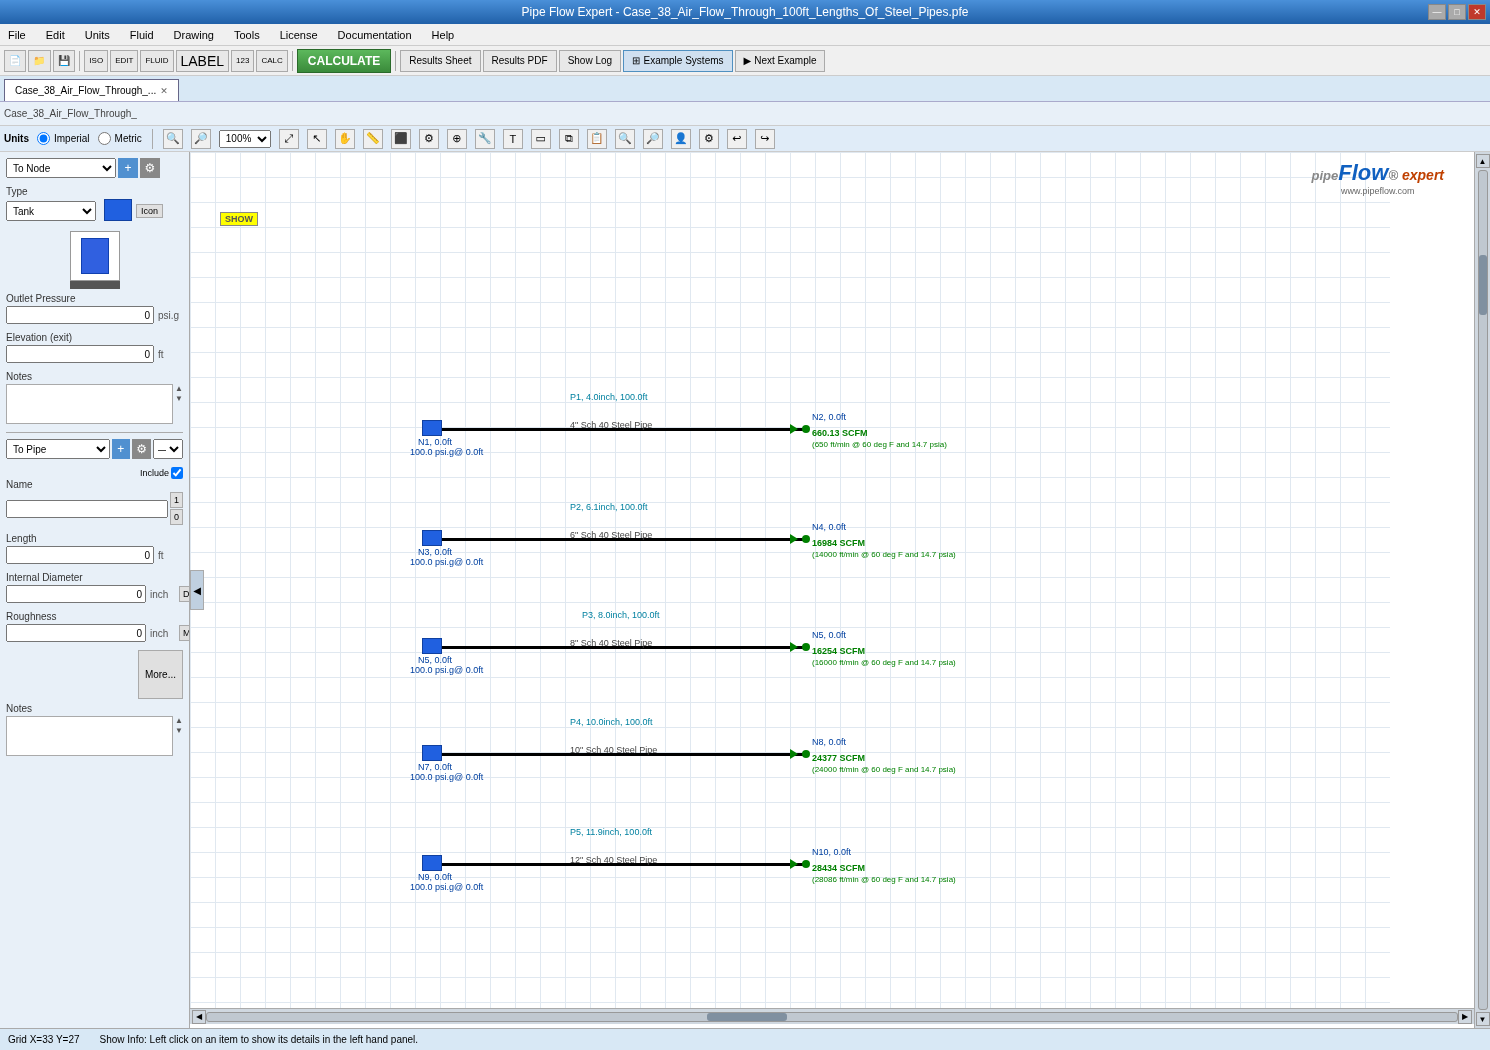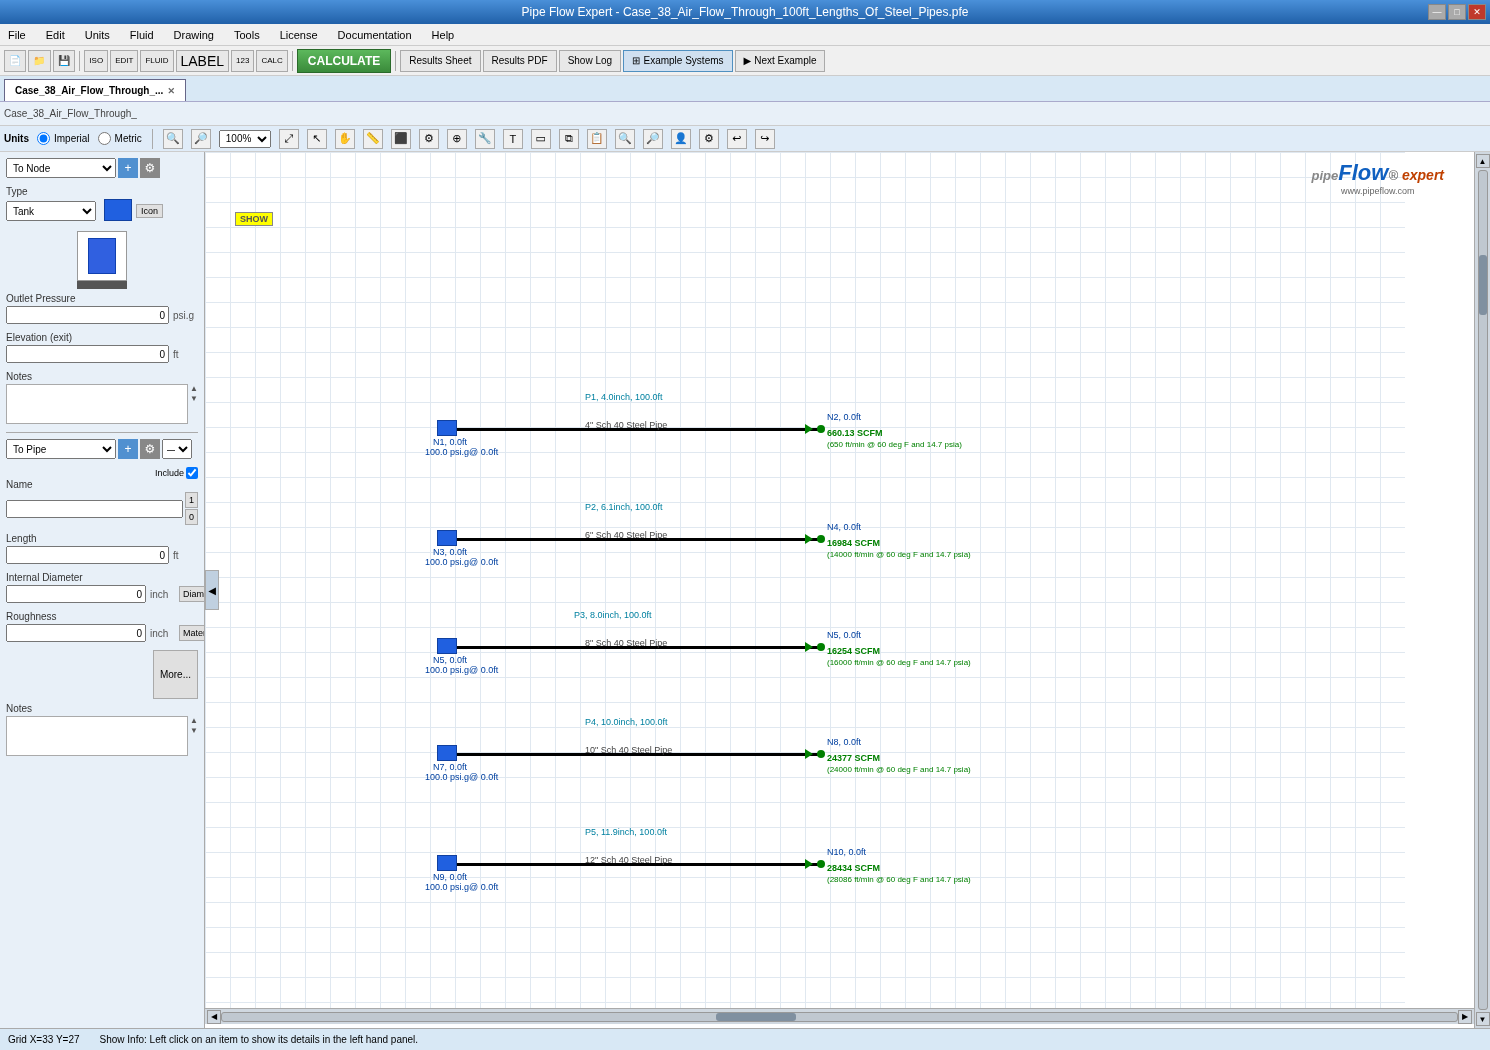--- a/index.html
+++ b/index.html
@@ -112,21 +112,20 @@
       border-bottom: none;
       padding: 3px 10px;
       cursor: pointer;
       font-size: 10px;
       display: flex; align-items: center; gap: 4px;
       height: 22px;
     }
     .tab.active {
       background: white;
       border-color: #668;
-      font-weight: bold;
     }
     .tab-close { font-size: 9px; color: #666; cursor: pointer; }
 
     
     #zone-bar {
       background: #e8f0f8;
       border-bottom: 1px solid #ccc;
       padding: 2px 4px;
       display: flex;
       align-items: center;
@@ -167,21 +166,21 @@
     }
 
     
     #main {
       display: flex;
       height: calc(1050px - 24px - 22px - 30px - 26px - 24px - 26px - 22px);
     }
 
     
     #left-panel {
-      width: 205px;
+      width: 190px;
       background: #e8f0f8;
       border-right: 1px solid #aaa;
       padding: 6px;
       overflow-y: auto;
       flex-shrink: 0;
     }
     .panel-section {
       margin-bottom: 8px;
     }
     .panel-label {
@@ -735,21 +734,21 @@
         <div class="node-label" style="left:228px;top:395px;">N3, 0.0ft</div>
         <div class="node-label" style="left:220px;top:405px;">100.0 psi.g@ 0.0ft</div>
         <div style="position:absolute;left:252px;top:386px;width:365px;height:3px;background:#000;"></div>
         <div class="end-dot" style="left:612px;top:383px;"></div>
         <div class="node-label" style="left:622px;top:370px;">N4, 0.0ft</div>
         <div class="arrow-right" style="left:600px;top:382px;"></div>
         <div class="flow-label" style="left:622px;top:386px;">16984 SCFM</div>
         <div class="flow-sublabel" style="left:622px;top:398px;">(14000 ft/min @ 60 deg F and 14.7 psia)</div>
         <div class="pipe-desc" style="left:380px;top:378px;">6" Sch 40 Steel Pipe</div>
 
-        <div class="pipe-label" style="left:369px;top:458px;">P3, 8.0inch, 100.0ft</div>
+        <div class="pipe-label" style="left:392px;top:458px;">P3, 8.0inch, 100.0ft</div>
         <div class="node-box" style="left:232px;top:486px;"></div>
         <div class="node-label" style="left:228px;top:503px;">N5, 0.0ft</div>
         <div class="node-label" style="left:220px;top:513px;">100.0 psi.g@ 0.0ft</div>
         <div style="position:absolute;left:252px;top:494px;width:365px;height:3px;background:#000;"></div>
         <div class="end-dot" style="left:612px;top:491px;"></div>
         <div class="node-label" style="left:622px;top:478px;">N5, 0.0ft</div>
         <div class="arrow-right" style="left:600px;top:490px;"></div>
         <div class="flow-label" style="left:622px;top:494px;">16254 SCFM</div>
         <div class="flow-sublabel" style="left:622px;top:506px;">(16000 ft/min @ 60 deg F and 14.7 psia)</div>
         <div class="pipe-desc" style="left:380px;top:486px;">8" Sch 40 Steel Pipe</div>

